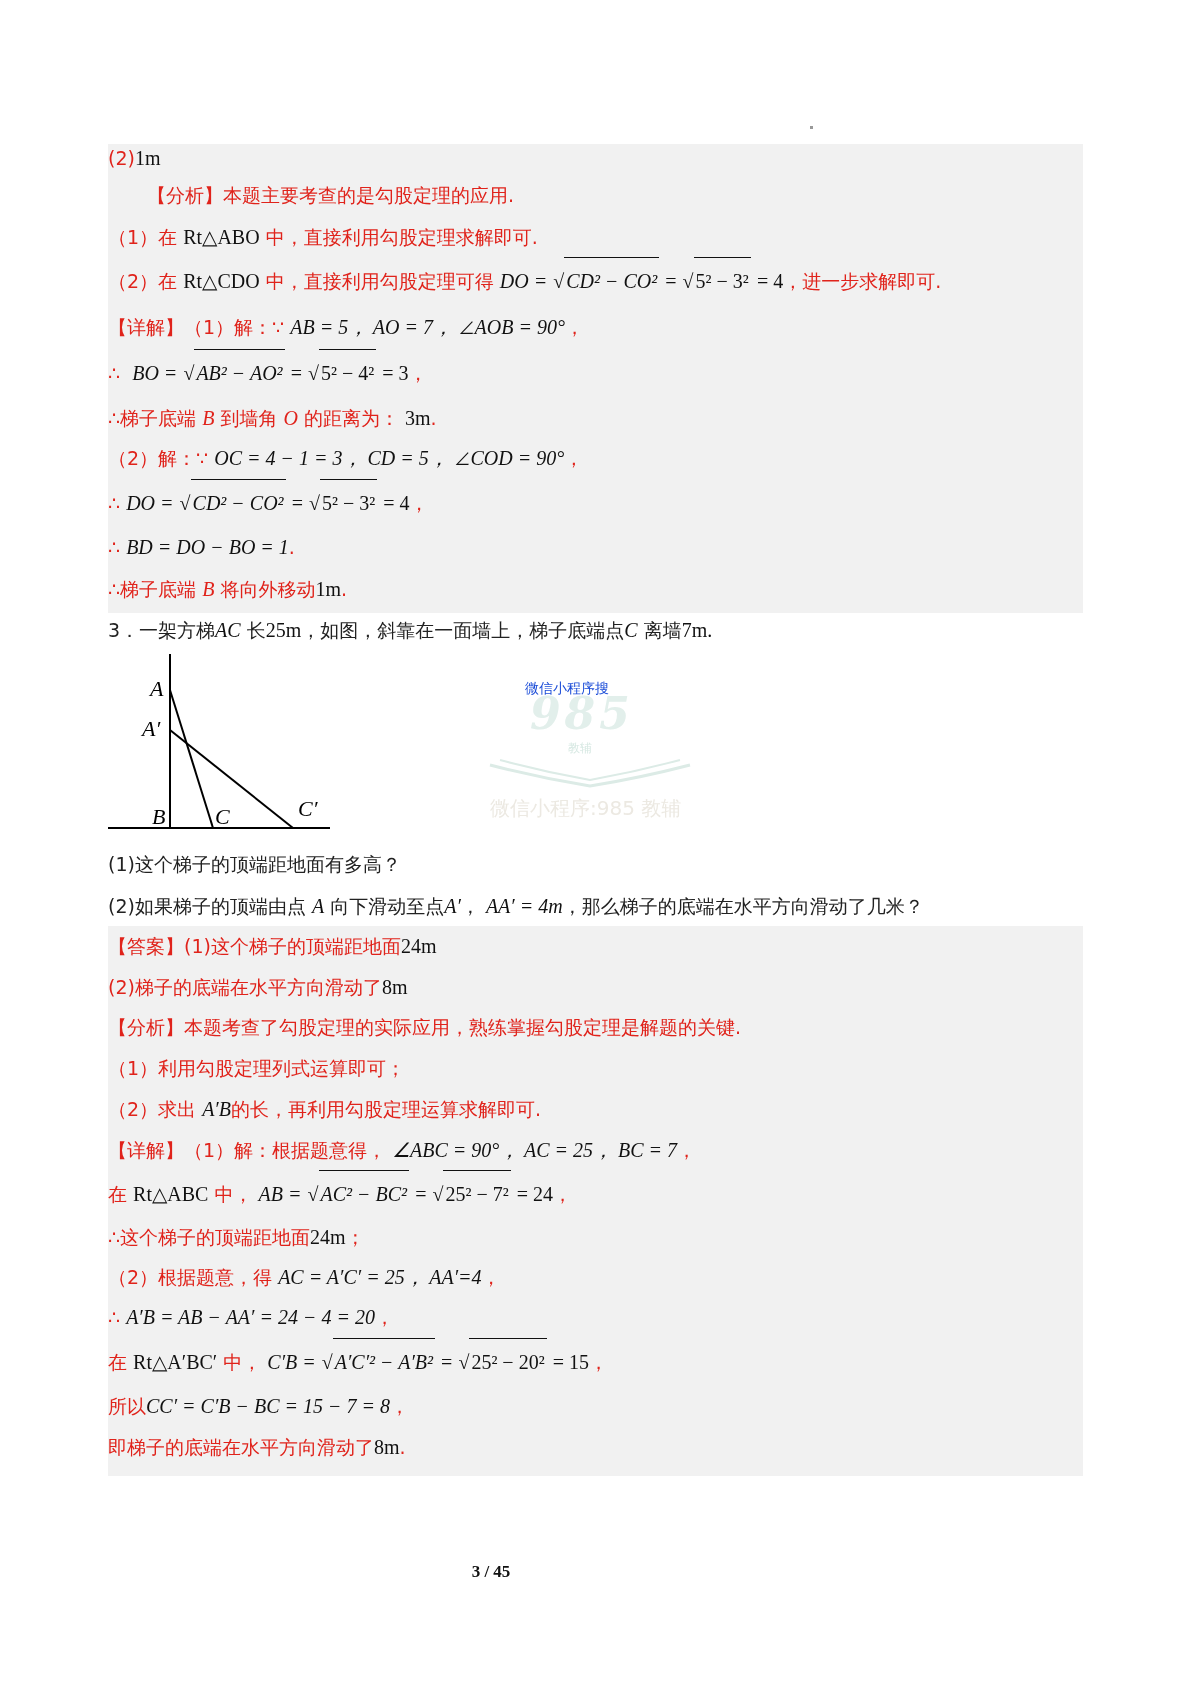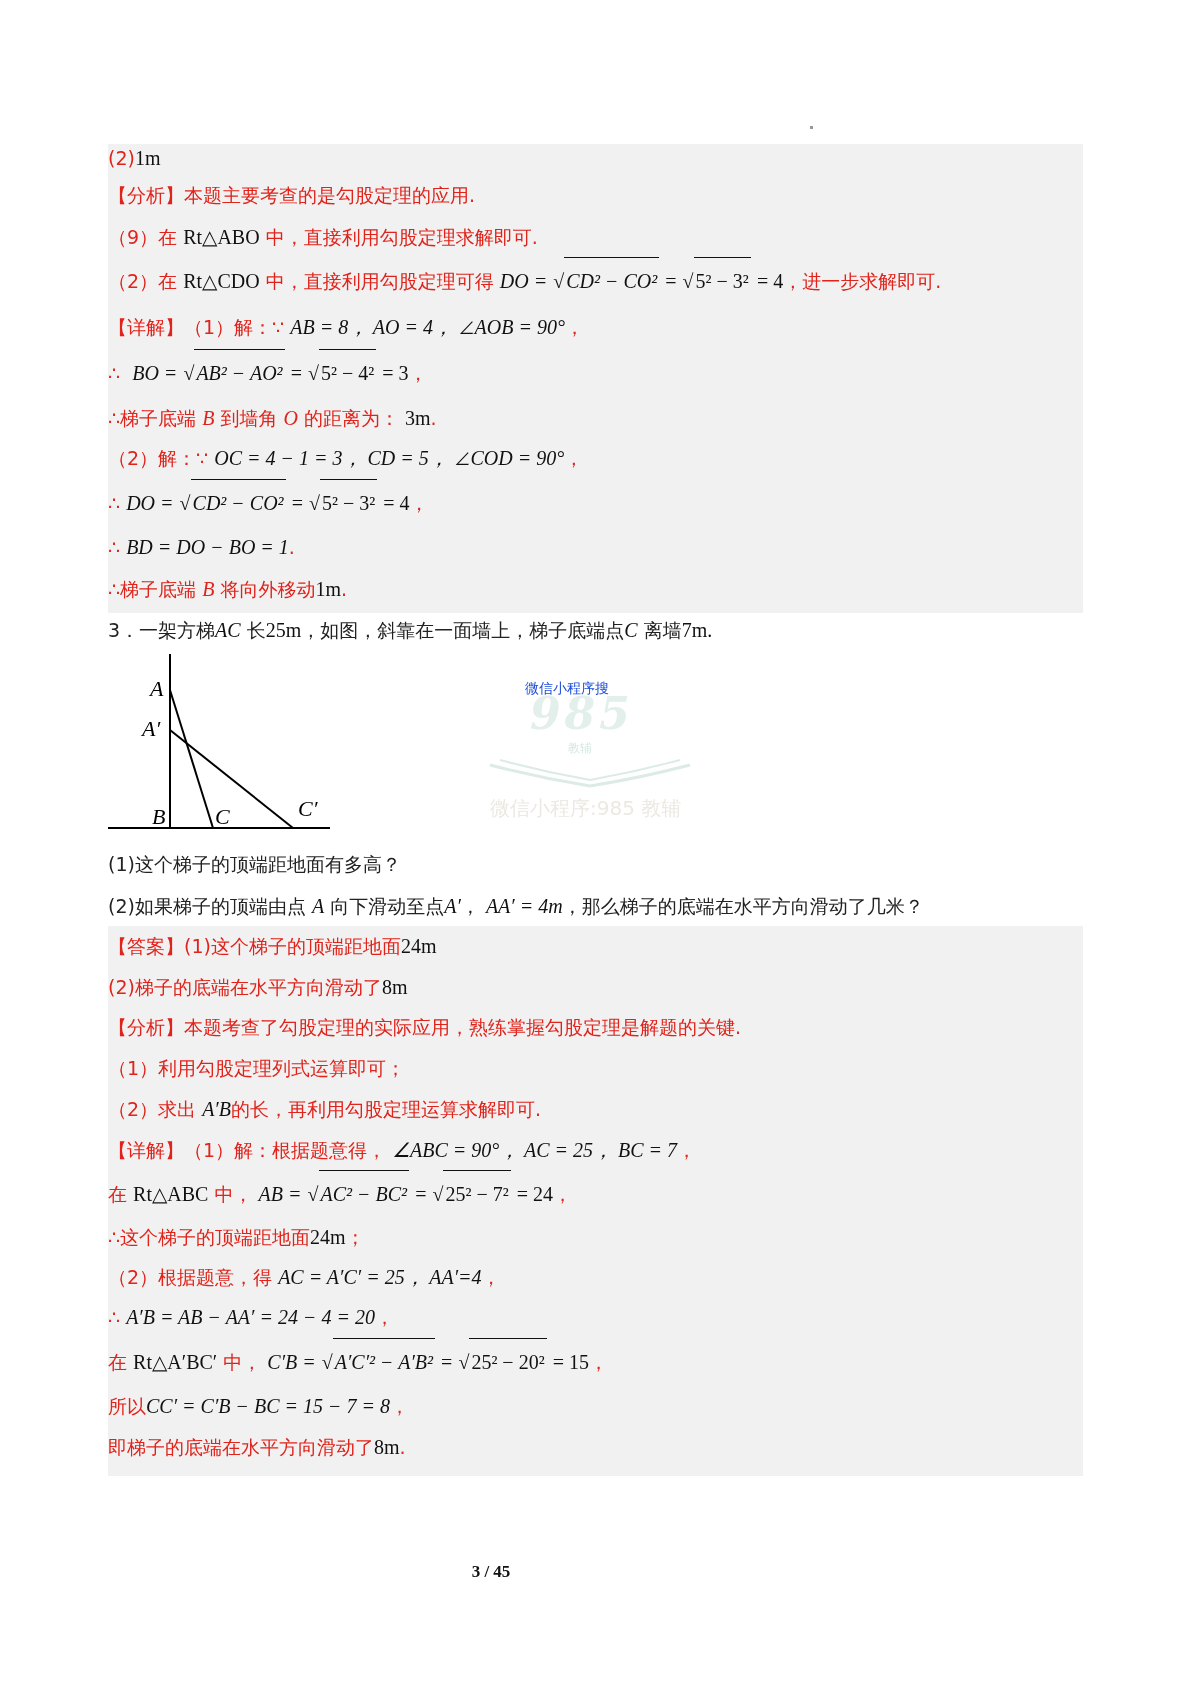--- a/index.html
+++ b/index.html
@@ -25,44 +25,44 @@
 <body>
 
 <div class="dot"></div>
 
 <div class="box" style="top:144px;height:469px;"></div>
 
 <div class="line" style="top:145px;">
   <span class="red">(2)</span><span class="mn">1m</span>
 </div>
 
-<div class="line" style="top:182px;">
+<div class="line" style="top:182px;margin-left:39px;">
   <span class="red">【分析】</span><span class="red">本题主要考查的是勾股定理的应用.</span>
 </div>
 
 <div class="line" style="top:224px;">
-  <span class="red">（9）在</span>
+  <span class="red">（1）在</span>
   <span class="mn">Rt△ABO</span>
   <span class="red">中，直接利用勾股定理求解即可.</span>
 </div>
 
 <div class="line" style="top:268px;">
   <span class="red">（2）在</span>
   <span class="mn">Rt△CDO</span>
   <span class="red">中，直接利用勾股定理可得</span>
   <span class="m">DO =</span>
   <span class="mn">√</span><span class="m sq">CD² − CO²</span>
   <span class="mn">=</span>
   <span class="mn">√</span><span class="mn sq">5² − 3²</span>
   <span class="mn">= 4</span><span class="red">，进一步求解即可.</span>
 </div>
 
 <div class="line" style="top:314px;">
   <span class="red">【详解】</span><span class="red">（1）解：∵</span>
-  <span class="m">AB = 8， AO = 4， ∠AOB = 90°</span><span class="red">，</span>
+  <span class="m">AB = 5， AO = 7， ∠AOB = 90°</span><span class="red">，</span>
 </div>
 
 <div class="line" style="top:360px;">
   <span class="red">∴</span>&nbsp;
   <span class="m">BO =</span>
   <span class="mn">√</span><span class="m sq">AB² − AO²</span>
   <span class="mn">=</span>
   <span class="mn">√</span><span class="mn sq">5² − 4²</span>
   <span class="mn">= 3</span><span class="red">，</span>
 </div>

